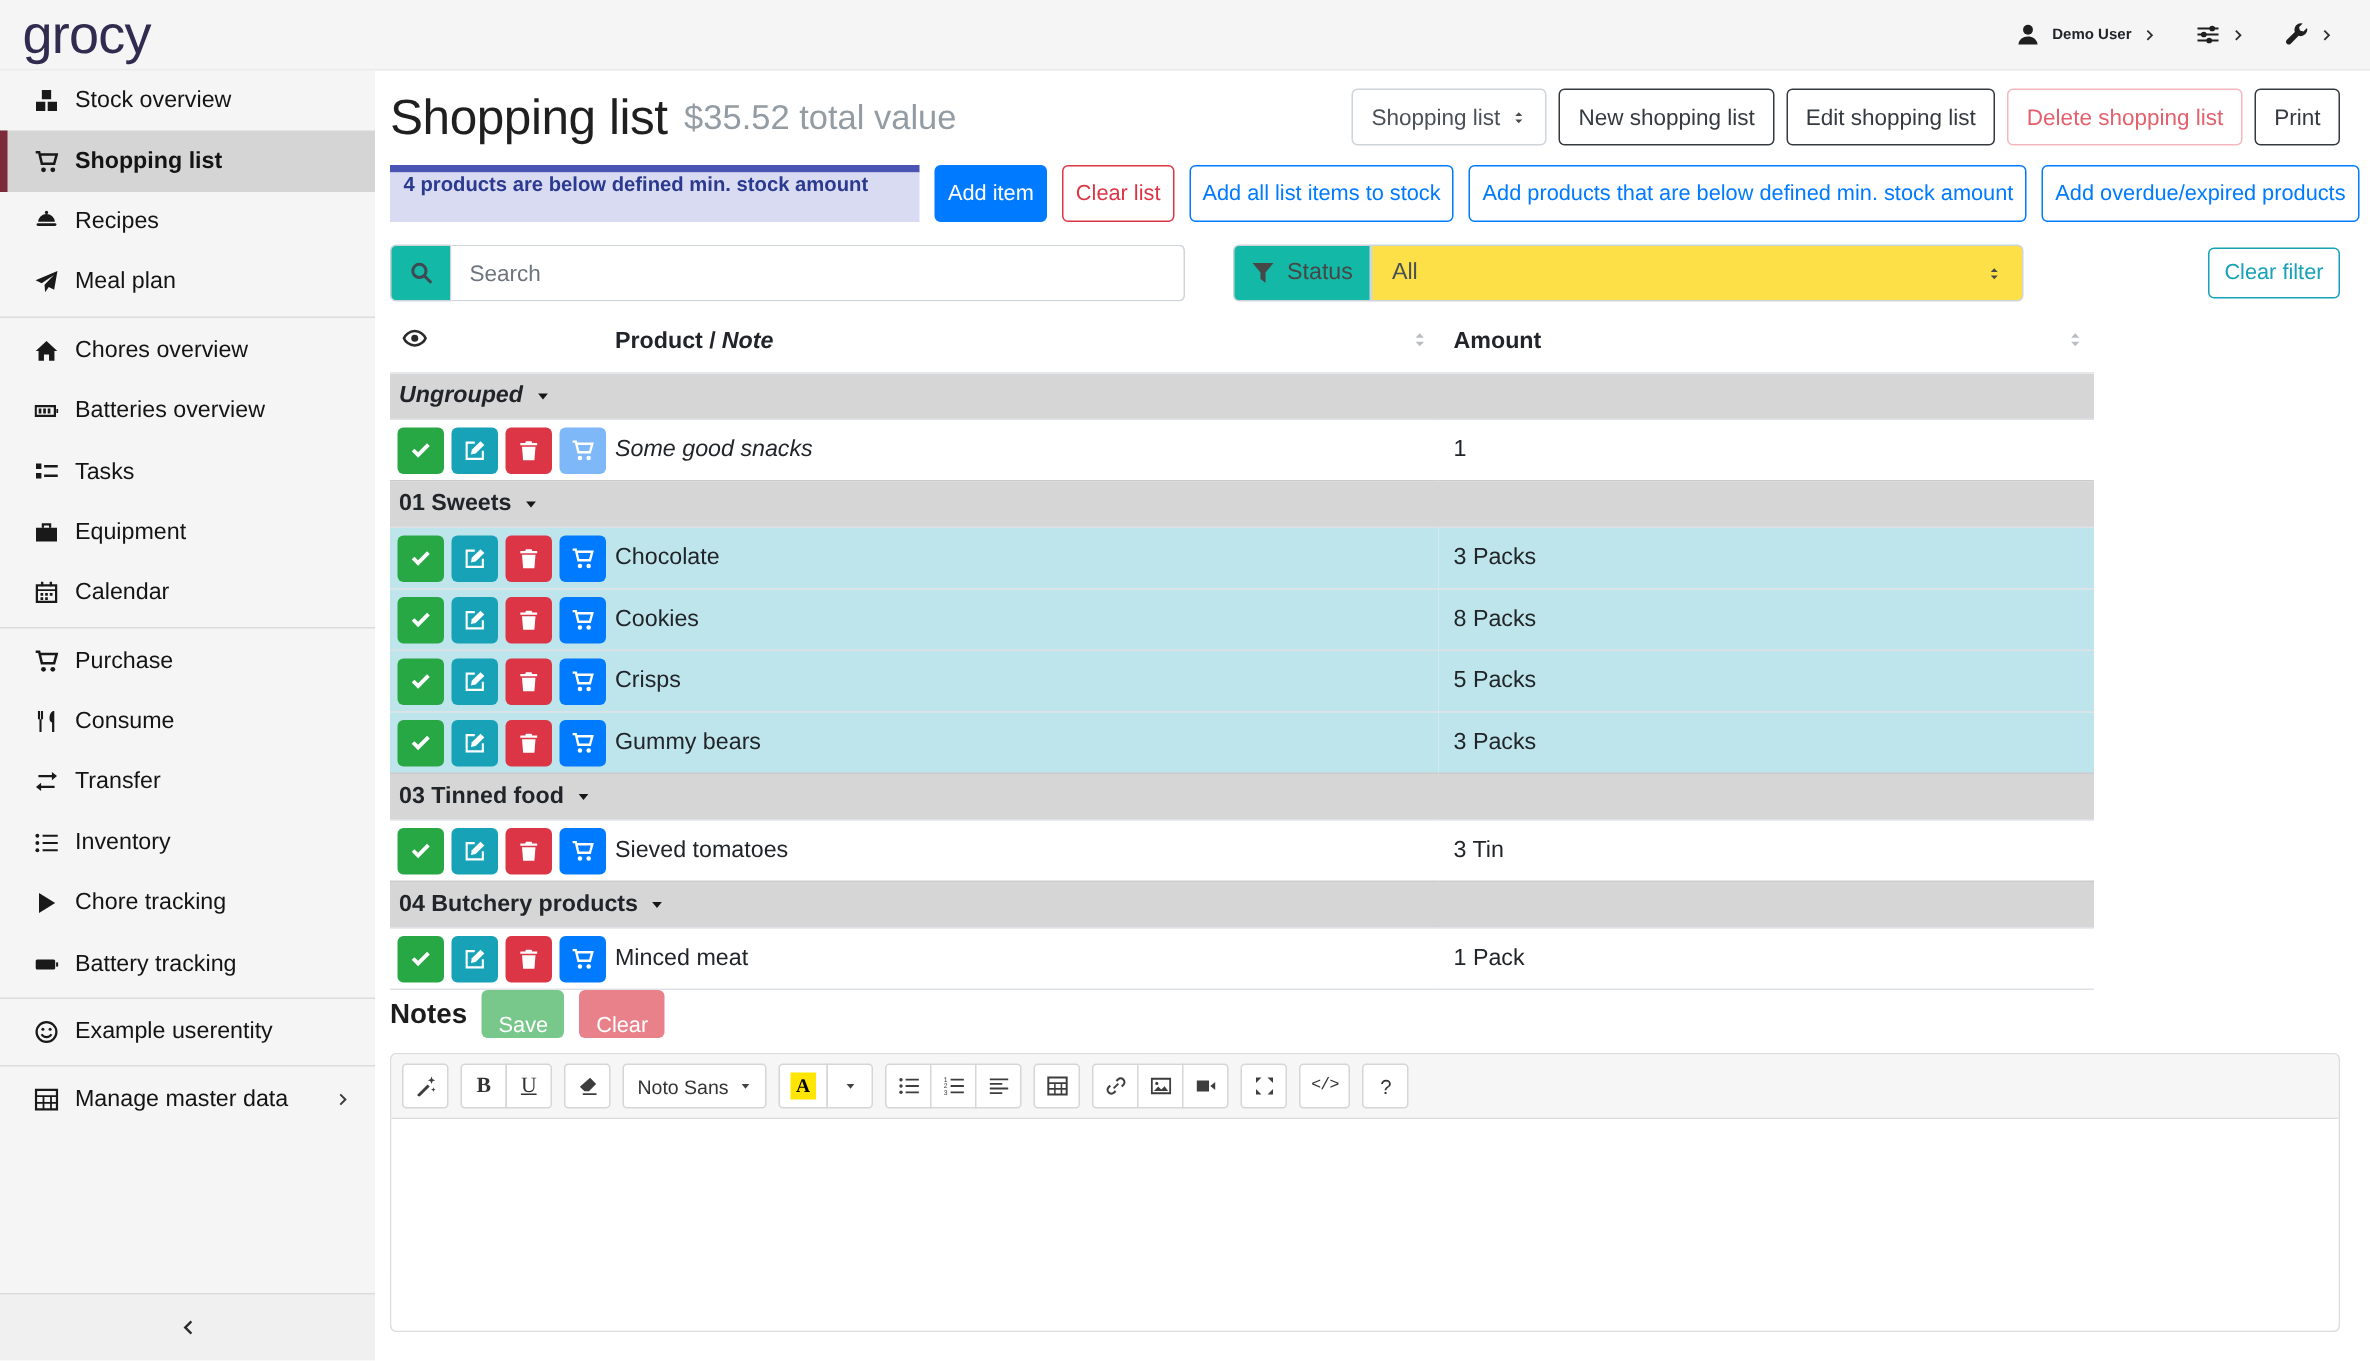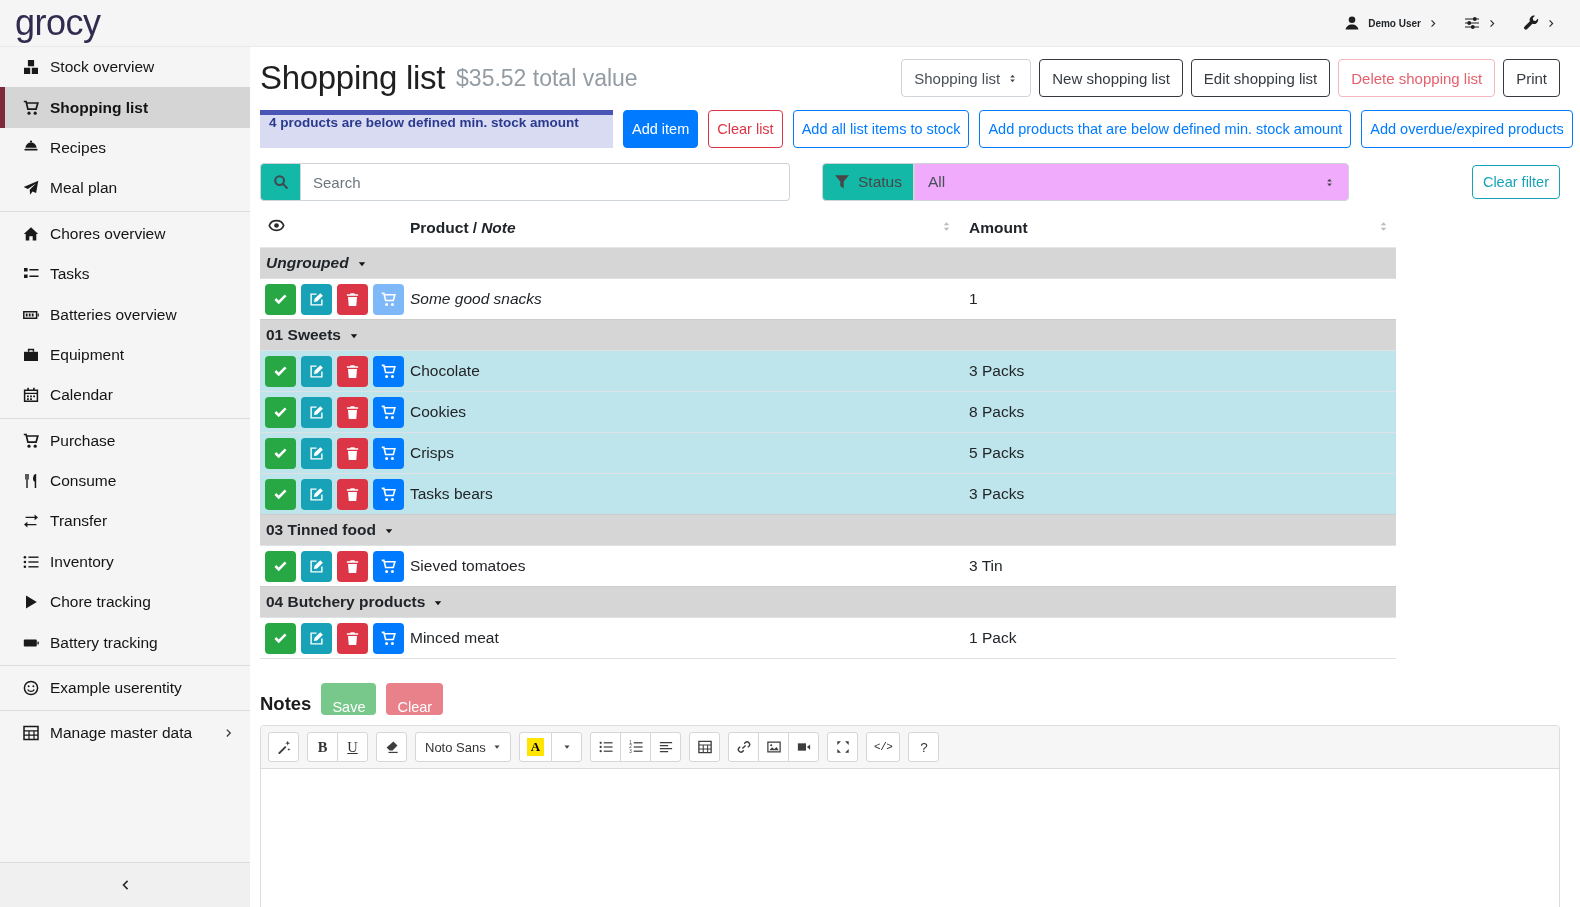--- a/index.html
+++ b/index.html
@@ -55,21 +55,21 @@
 
 .filter-row{display:flex;align-items:center;height:38px;margin-top:15px}
 .addon{background:#14b8a6;border:1px solid #ced4da;border-radius:4px 0 0 4px;display:flex;align-items:center;justify-content:center;color:#404852}
 .search-addon{width:41px}
 .search-group{display:flex;width:530px;height:38px}
 .search-input{flex:1;border:1px solid #ced4da;border-left:none;border-radius:0 4px 4px 0;padding:0 12px;font-size:15px;color:#495057;outline:none;font-family:Liberation Sans, sans-serif;min-width:0}
 .search-input::placeholder{color:#6c757d}
 .gicon svg{width:16px;height:16px}
 .status-group{display:flex;height:38px;margin-left:32px}
 .status-addon{gap:8px;padding:0 11px;font-size:15.5px;color:#474747}
-.status-select{width:435px;border:1px solid #ced4da;border-radius:0 4px 4px 0;display:flex;align-items:center;justify-content:space-between;padding:0 13px;font-size:15.5px;color:#495057;cursor:pointer;background:#f0abfc}
+.status-select{width:435px;border:1px solid #ced4da;border-radius:0 4px 4px 0;display:flex;align-items:center;justify-content:space-between;padding:0 13px;font-size:15.5px;color:#495057;cursor:pointer;background:#fde047}
 .btn-clear-filter{margin-left:auto;height:34px;border:1px solid var(--info,#17a2b8);color:var(--info,#17a2b8);background:#fff;border-radius:4px;font-size:14.5px;padding:0 10px}
 
 
 .list-table{width:1136px;border-collapse:collapse;margin-top:12px;font-size:15.5px;table-layout:fixed;border-bottom:1px solid #dee2e6}
 .list-table th{text-align:left;font-weight:bold;padding:4px 0 9px;position:relative;border-bottom:1px solid #e4e7ea;font-size:15.5px}
 .th-actions{width:150px;padding-left:8px !important}
 .th-amount{width:437px;padding-left:10px !important}
 .th-product i{font-style:italic;margin-left:4px}
 .sort-icon{position:absolute;right:6px;top:7px;color:#b9bdc2}
 .sort-icon svg{width:13px;height:13px}
@@ -87,21 +87,21 @@
 .act-btn .aicon svg{width:15px;height:15px}
 .act-btn.green{background:var(--success,#28a745)}
 .act-btn.teal{background:var(--info,#17a2b8)}
 .act-btn.red{background:var(--danger,#dc3545)}
 .act-btn.blue{background:var(--primary,#007bff)}
 .act-btn.blue.disabled{background:#7eb8f9}
 .td-product.note{font-style:italic}
 .td-amount{padding-left:10px}
 
 
-.notes-row{display:flex;align-items:flex-end;gap:10px;margin-top:24px}
+.notes-row{display:flex;align-items:center;gap:10px;}
 .notes-title{font-size:18.5px;font-weight:bold;color:#1c1c1c}
 .btn-sm{height:31px;padding:16px 11px;border-radius:4px;font-size:14.5px;color:#fff;opacity:.62}
 .btn-sm.save{background:var(--success,#28a745)}
 .btn-sm.clearb{background:var(--danger,#dc3545)}
 .editor{margin-top:10px;width:1300px;border:1px solid #dcdcdc;border-radius:4px;height:186px;display:flex;flex-direction:column}
 .editor-toolbar{background:#f6f6f6;border-bottom:1px solid #dcdcdc;padding:6px 7px;display:flex;align-items:center;gap:8px;border-radius:4px 4px 0 0}
 .tgroup{display:flex}
 .tbtn{height:30px;min-width:31px;padding:0 7px;background:#fff;border:1px solid #d6d6d6;display:flex;align-items:center;justify-content:center;font-size:13.5px;color:#333}
 .tgroup .tbtn+.tbtn{margin-left:-1px}
 .tgroup .tbtn:first-child{border-radius:3px 0 0 3px}
@@ -211,34 +211,34 @@
         <span class="nav-icon">
           <svg viewBox="0 0 16 16">
             <path d="M8 1.3L15.2 8h-1.9v6.5h-3.6v-4.2H6.3v4.2H2.7V8H.8z"></path>
           </svg>
         </span>
         <span class="nav-label">Chores overview</span>
       </div>
       <div class="nav-item">
         <span class="nav-icon">
           <svg viewBox="0 0 16 16">
-            <path d="M1 2h3.6v3.6H1zM6.4 3h9.1v1.6H6.4zM1 8.4h3.6V12H1zM6.4 9.4h9.1V11H6.4z"></path>
-          </svg>
-        </span>
-        <span class="nav-label">Tasks</span>
-      </div>
-      <div class="nav-item">
-        <span class="nav-icon">
-          <svg viewBox="0 0 16 16">
             <path d="M.8 4.8h12.8v6.4H.8z" fill="none" stroke="currentColor" stroke-width="1.5"></path>
             <path d="M14.6 6.6h1.2v2.8h-1.2z"></path>
             <path d="M2.8 6.4h1.8v3.2H2.8zM5.8 6.4h1.8v3.2H5.8zM8.8 6.4h1.8v3.2H8.8z"></path>
           </svg>
         </span>
         <span class="nav-label">Batteries overview</span>
+      </div>
+      <div class="nav-item">
+        <span class="nav-icon">
+          <svg viewBox="0 0 16 16">
+            <path d="M1 2h3.6v3.6H1zM6.4 3h9.1v1.6H6.4zM1 8.4h3.6V12H1zM6.4 9.4h9.1V11H6.4z"></path>
+          </svg>
+        </span>
+        <span class="nav-label">Tasks</span>
       </div>
       <div class="nav-item">
         <span class="nav-icon">
           <svg viewBox="0 0 16 16">
             <path d="M1 4.8h14V14H1z"></path>
             <path d="M5.6 4.8V2.6h4.8v2.2" fill="none" stroke="currentColor" stroke-width="1.5"></path>
           </svg>
         </span>
         <span class="nav-label">Equipment</span>
       </div>
@@ -648,21 +648,21 @@
                 <span class="aicon">
                   <svg viewBox="0 0 16 16">
                     <path d="M.8 1.5h2.3l1.8 7.6h8.2l1.7-6.1H4.2" fill="none" stroke="currentColor" stroke-width="1.7"></path>
                     <circle cx="6" cy="13.2" r="1.6"></circle>
                     <circle cx="12.2" cy="13.2" r="1.6"></circle>
                   </svg>
                 </span>
               </button>
             </div>
           </td>
-          <td class="td-product">Tasks bears</td>
+          <td class="td-product">Gummy bears</td>
           <td class="td-amount">3 Packs</td>
         </tr>
         <tr class="group-row">
           <td colspan="3"><span class="group-name">03 Tinned food</span><span class="caret">
               <svg viewBox="0 0 16 16">
                 <path d="M2.8 5.2h10.4L8 11.6z"></path>
               </svg>
             </span></td>
         </tr>
         <tr class="data-row">

